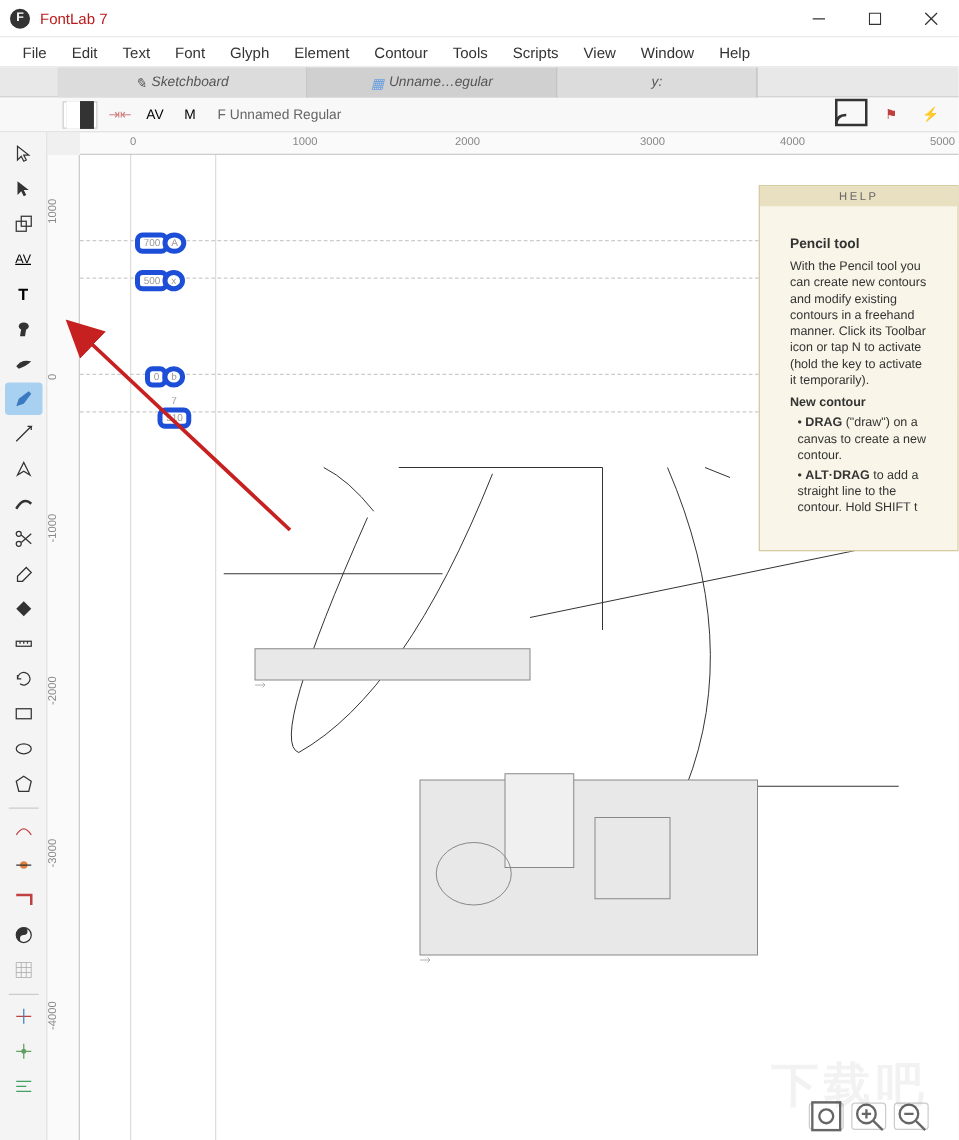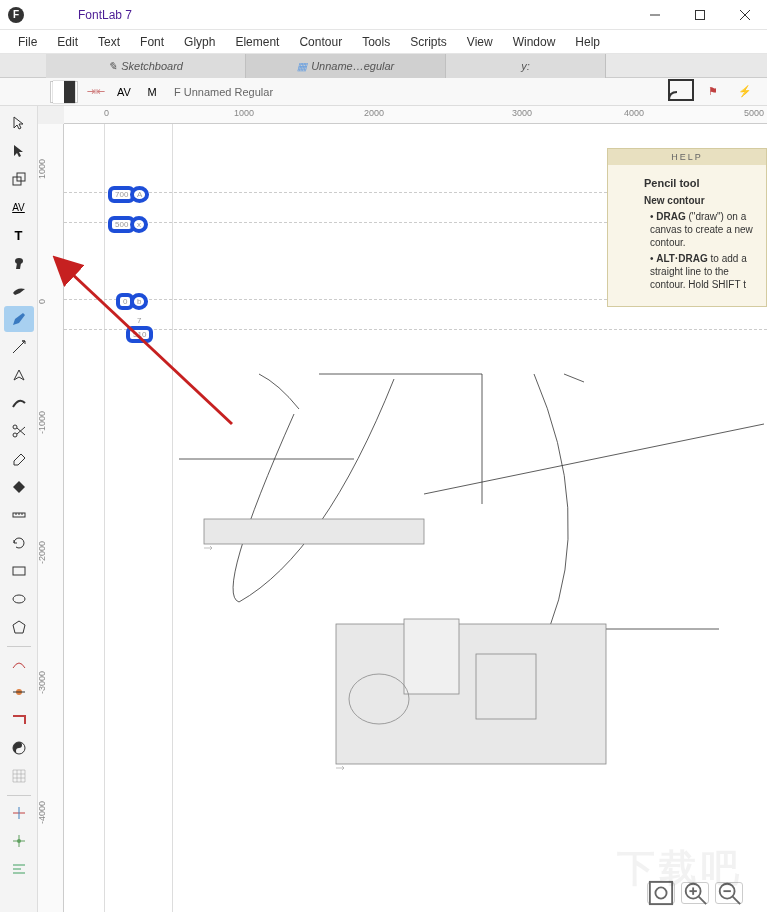--- a/index.html
+++ b/index.html
@@ -1,19 +1,19 @@
 <!DOCTYPE html>
 <html><head>
 <meta charset="utf-8">
 <style>
 * { margin: 0; padding: 0; box-sizing: border-box; font-family: "Segoe UI", Tahoma, sans-serif; }
 body { width: 767px; height: 912px; background: #fff; overflow: hidden; position: relative; }
 .titlebar { height: 30px; display: flex; align-items: center; border-bottom: 1px solid #e5e5e5; background: #fff; }
 .app-icon { width: 16px; height: 16px; margin: 0 8px; background: #333; border-radius: 50%; display: flex; align-items: center; justify-content: center; color: #fff; font-size: 10px; font-weight: bold; }
-.title-text { font-size: 12px; color: #4c1d95; margin-left: 46px; }
+.title-text { font-size: 12px; color: #b91c1c; }
 .win-controls { margin-left: auto; display: flex; }
 .win-btn { width: 45px; height: 30px; display: flex; align-items: center; justify-content: center; cursor: pointer; }
 .win-btn svg { width: 10px; height: 10px; }
 .menubar { height: 24px; display: flex; align-items: center; padding-left: 8px; background: #fff; border-bottom: 1px solid #e5e5e5; }
 .menu-item { font-size: 12px; padding: 0 10px; color: #333; cursor: pointer; }
 .tabbar { height: 24px; display: flex; background: #e8e8e8; border-bottom: 1px solid #ccc; }
 .spacer-left { width: 46px; }
 .tab { flex: 0 0 200px; height: 24px; display: flex; align-items: center; justify-content: center; font-size: 11px; color: #555; background: #dcdcdc; border-right: 1px solid #c0c0c0; font-style: italic; }
 .tab.active { background: #d0d0d0; }
 .tab-icon { margin-right: 4px; }
@@ -33,21 +33,21 @@
 .ruler-tick { position: absolute; top: 2px; }
 .ruler-v { position: absolute; top: 18px; left: 0; width: 26px; bottom: 0; background: #fafafa; border-right: 1px solid #ccc; }
 .rv-tick { position: absolute; left: 4px; font-size: 9px; color: #888; transform: rotate(-90deg); transform-origin: left center; }
 .canvas { position: absolute; top: 18px; left: 26px; right: 0; bottom: 0; background: #fff; }
 .guideline { position: absolute; left: 0; right: 0; border-top: 1px dashed #ccc; }
 .vline { position: absolute; top: 0; bottom: 0; border-left: 1px solid #ddd; }
 .badge { position: absolute; font-size: 8px; border: 4px solid #1d4ed8; border-radius: 6px; padding: 0 3px; background: #fff; color: #999; }
 .drawing { position: absolute; left: 0; top: 0; }
 .help-panel { position: absolute; right: 0; top: 148px; width: 160px; background: #f9f5e8; border: 1px solid #d4cba0; font-size: 10px; z-index: 100; }
 .help-header { background: #e8e0c0; text-align: center; font-size: 9px; letter-spacing: 2px; padding: 3px 0; color: #666; }
-.help-body { padding: 12px; color: #333; margin-left: 24px; }
+.help-body { padding: 24px; color: #333; }
 .help-title { font-weight: bold; font-size: 11px; margin-bottom: 6px; }
 .help-body p { margin-bottom: 6px; line-height: 1.3; }
 .help-sub { font-weight: bold; margin-top: 6px; margin-bottom: 4px; }
 .help-body ul { list-style: none; padding-left: 6px; }
 .help-body li { margin-bottom: 3px; line-height: 1.3; }
 .arrow { position: absolute; z-index: 50; }
 .bottom-tools { position: absolute; bottom: 8px; right: 24px; display: flex; gap: 6px; }
 .bt-btn { width: 28px; height: 22px; border: 1px solid #ccc; border-radius: 3px; background: #fff; display: flex; align-items: center; justify-content: center; cursor: pointer; }
 .watermark { position: absolute; bottom: 18px; right: 24px; font-size: 38px; font-weight: bold; color: rgba(0,0,0,0.05); letter-spacing: 4px; z-index: 1; }
 </style>
@@ -376,20 +376,21 @@
           </div>
       </div>
     </div>
   </div>
 </div>
 
 <div class="help-panel">
   <div class="help-header">HELP</div>
   <div class="help-body">
     <div class="help-title">Pencil tool</div>
+    <p>With the Pencil tool you can create new contours and modify existing contours in a freehand manner. Click its Toolbar icon or tap N to activate (hold the key to activate it temporarily).</p>
     <div class="help-sub">New contour</div>
     <ul>
       <li>• <b>DRAG</b><span> ("draw") on a canvas to create a new contour.</span></li>
       <li>• <b>ALT·DRAG</b><span> to add a straight line to the contour. Hold SHIFT t</span></li>
     </ul>
   </div>
 </div>
 
 <div class="watermark">下载吧</div>
 

